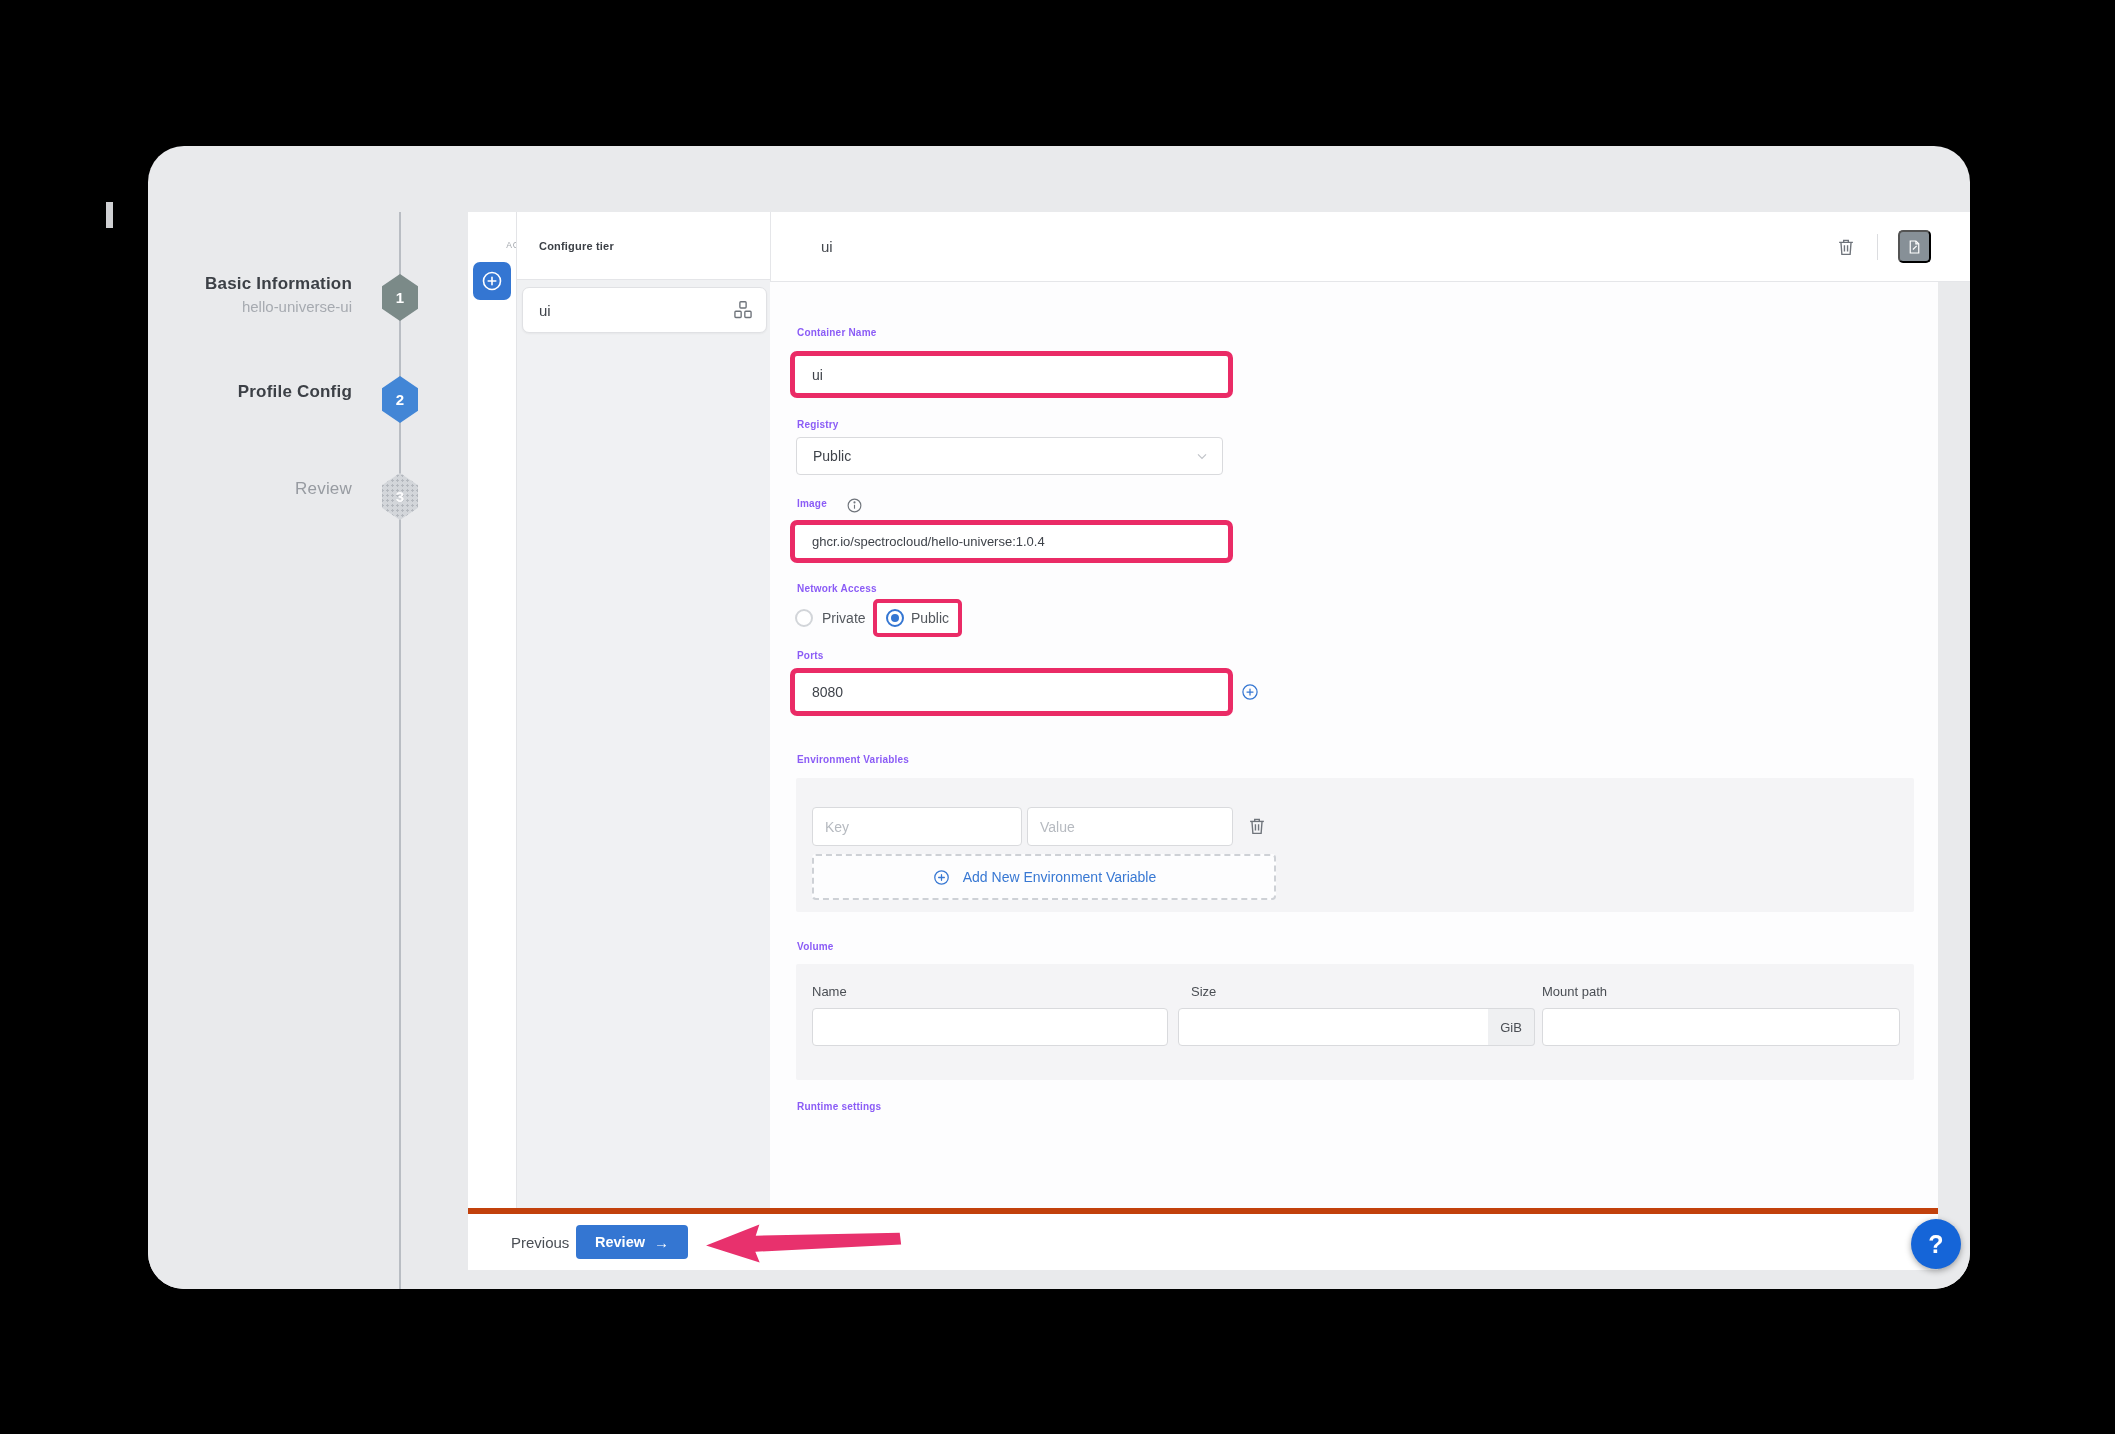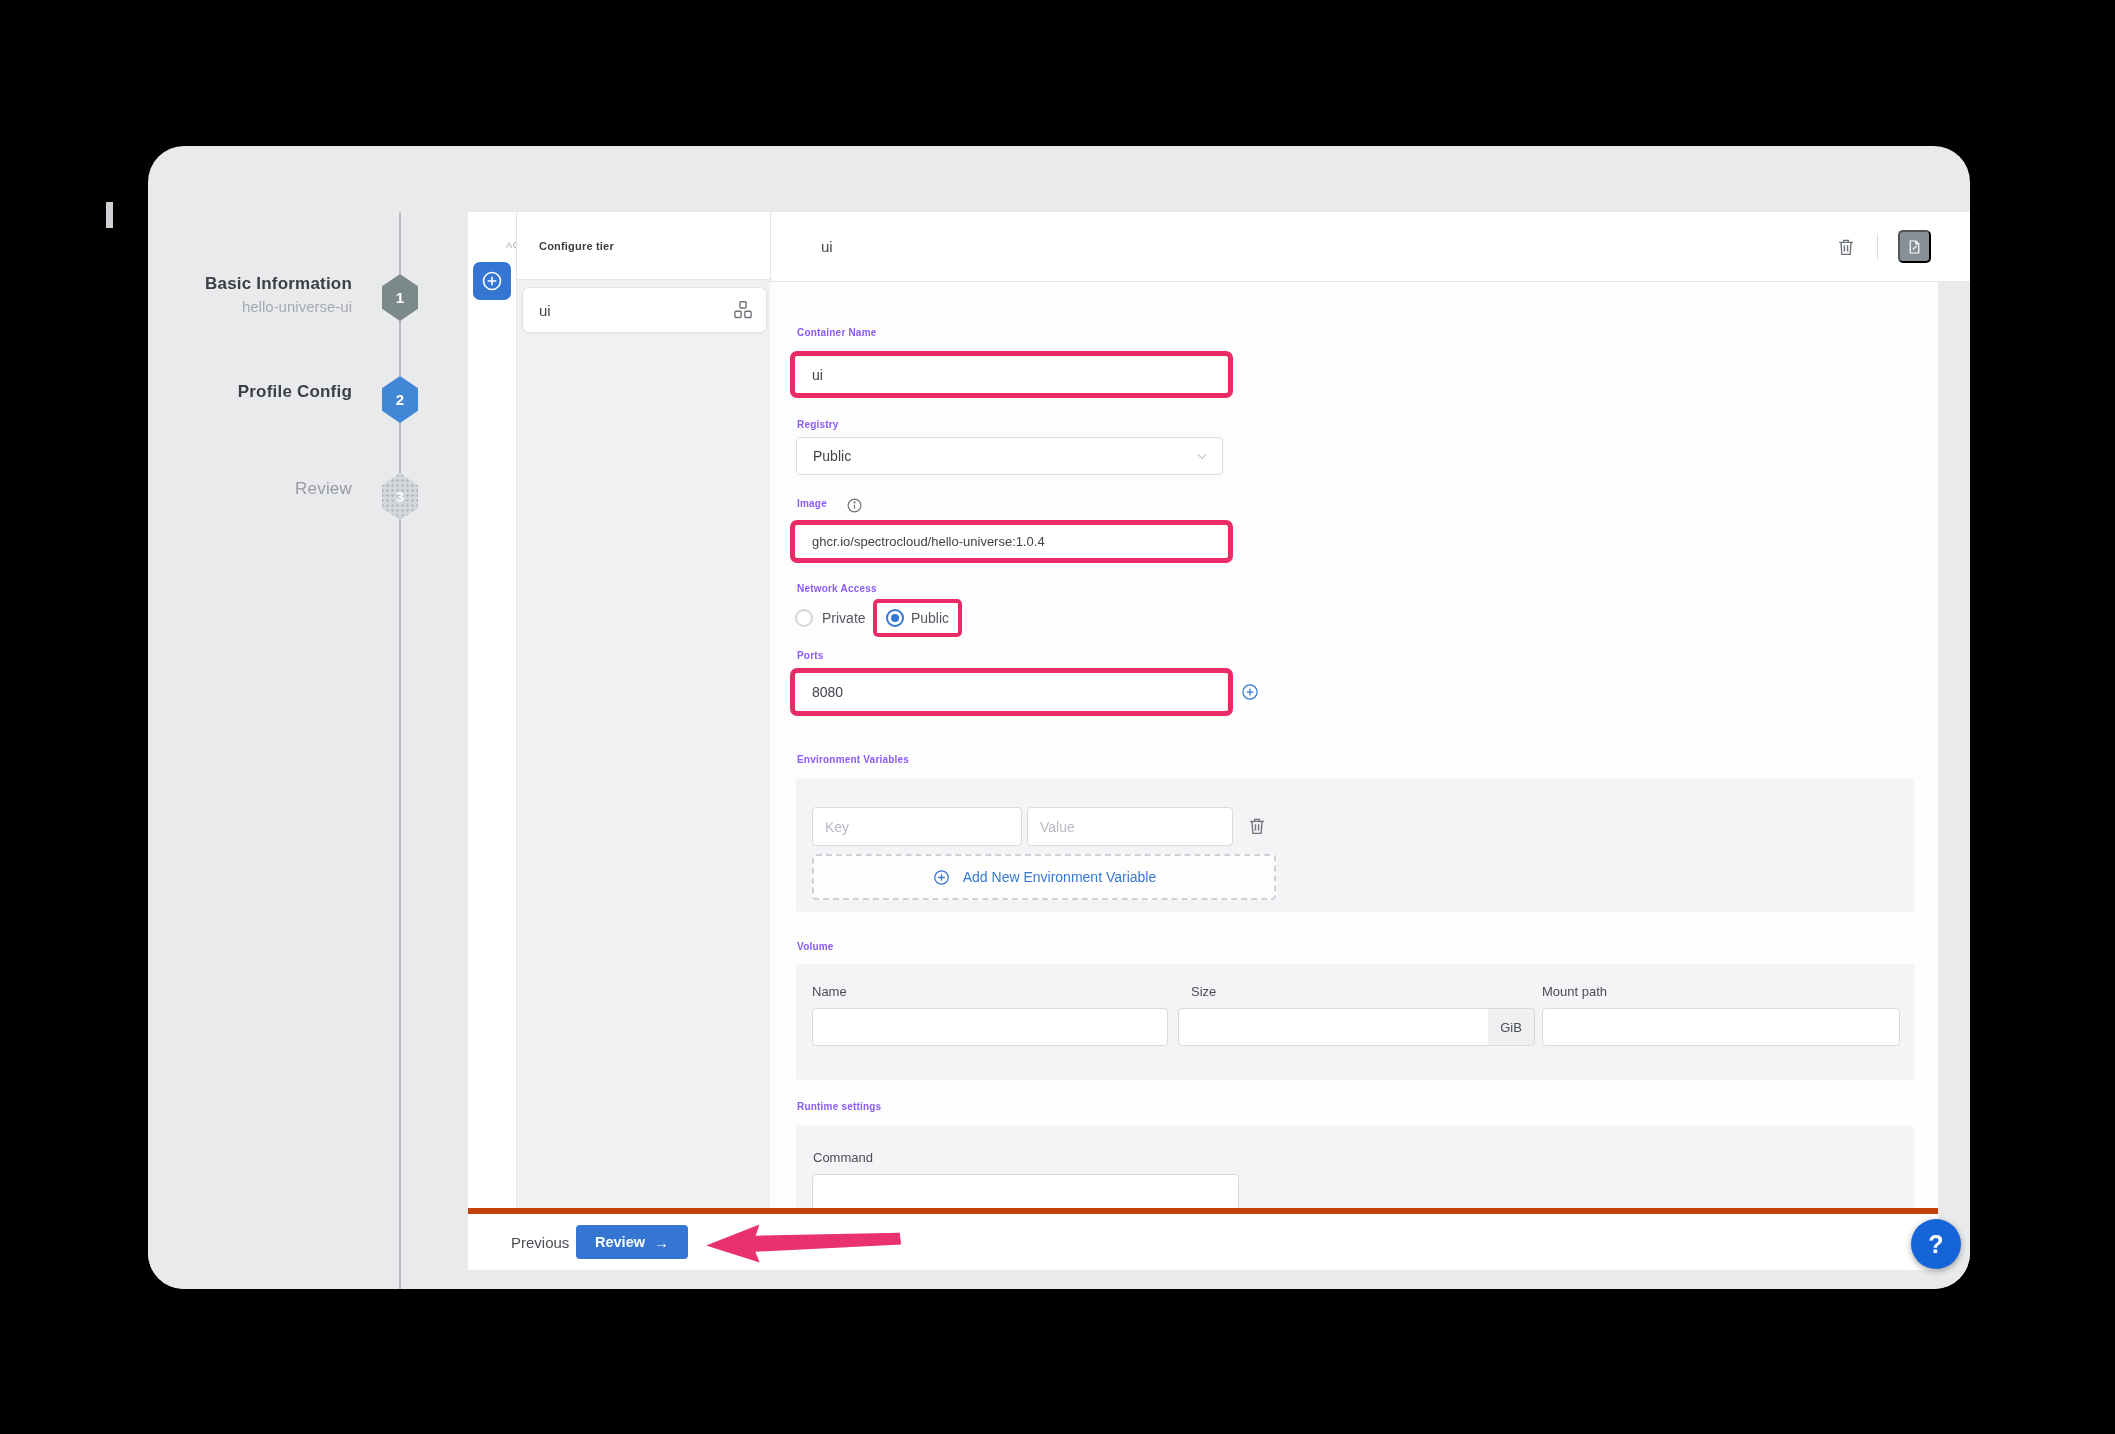--- a/index.html
+++ b/index.html
@@ -273,24 +273,20 @@
         <span class="panel-label" style="left:16px;top:20px;">Name</span>
         <input class="plain-input" style="left: 16px; top: 44px; width: 356px; height: 38px;">
         <span class="panel-label" style="left:395px;top:20px;">Size</span>
         <input class="plain-input" style="left: 382px; top: 44px; width: 311px; height: 38px; border-radius: 4px 0px 0px 4px;">
         <span class="suffix-box" style="left:692px;top:44px;width:47px;height:38px;">GiB</span>
         <span class="panel-label" style="left:746px;top:20px;">Mount path</span>
         <input class="plain-input" style="left: 746px; top: 44px; width: 358px; height: 38px;">
       </div>
 
       <span class="f-label" style="left:27px;top:819px;">Runtime settings</span>
-      <div class="section-panel" style="left:26px;top:844px;width:1118px;height:82px;overflow:hidden;">
-        <span class="panel-label" style="left:17px;top:24px;">Command</span>
-        <input class="plain-input" style="left: 16px; top: 48px; width: 427px; height: 44px; border-radius: 4px 4px 0px 0px;">
-      </div>
     </div>
 
     <div class="abs footer">
       <button class="prev-btn">Previous</button>
       <button class="review-btn">
         <span>Review</span>
         <span class="review-arrow">→</span>
       </button>
       <span class="annotation-arrow">
         <svg width="200" height="42" viewBox="0 0 200 42" style="transform:rotate(-2deg);">

